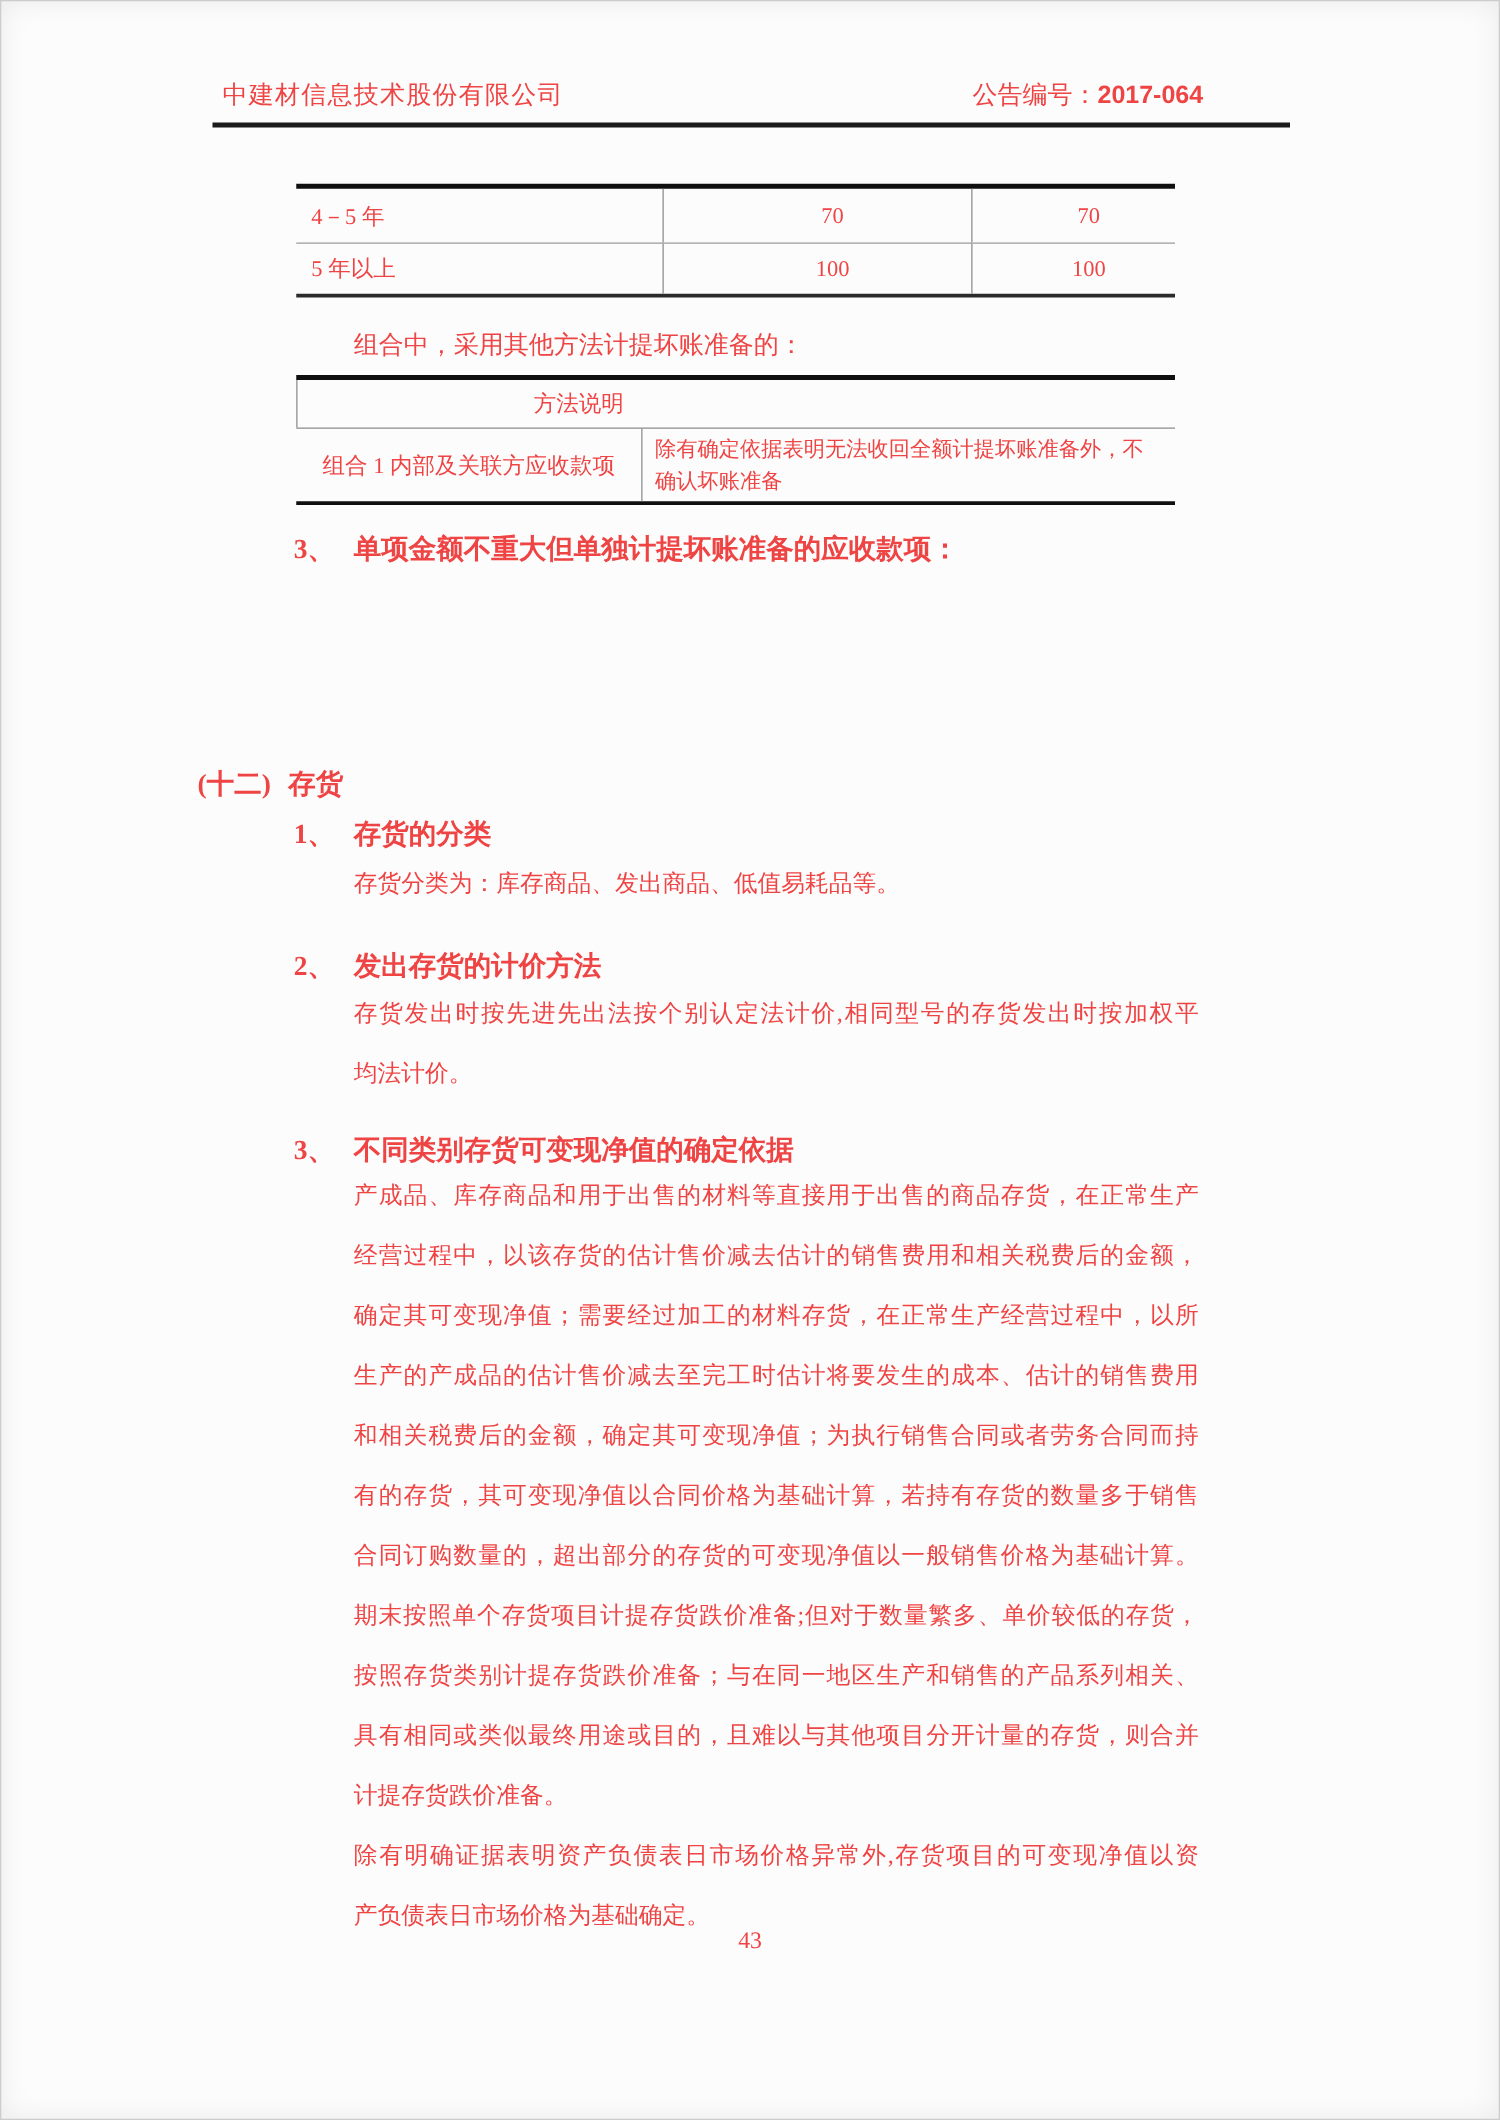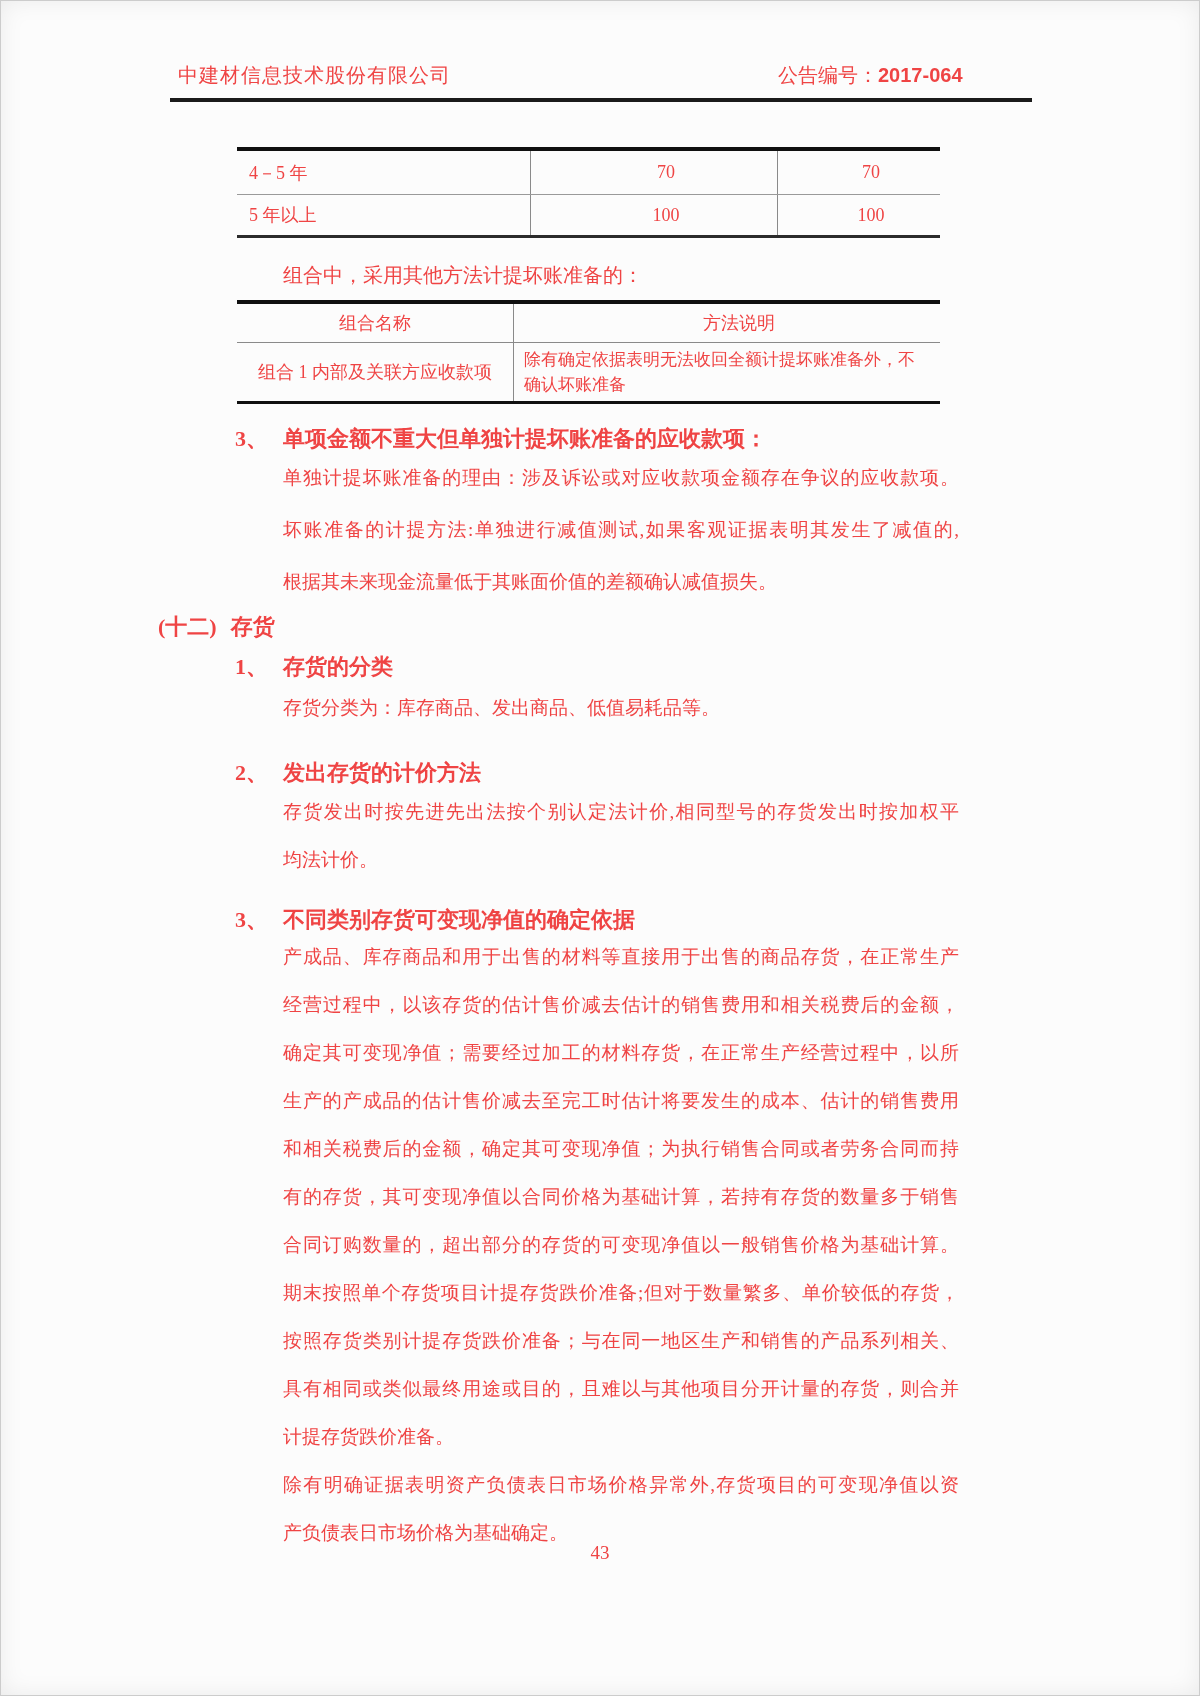--- a/index.html
+++ b/index.html
@@ -81,36 +81,30 @@
       <div class="cell c0">5 年以上</div>
       <div class="cell c1 mid center">100</div>
       <div class="cell c2 mid center">100</div>
     </div>
   </div>
 
   <div class="combo-intro">组合中，采用其他方法计提坏账准备的：</div>
 
   <div class="tbl" id="combo-table">
     <div class="row hrow">
-      <div class="cell c0 center">组合名称</div>
       <div class="cell c1 mid center">方法说明</div>
     </div>
     <div class="row drow">
       <div class="cell c0 center">组合 1 内部及关联方应收款项</div>
       <div class="cell c1 mid">除有确定依据表明无法收回全额计提坏账准备外，不确认坏账准备</div>
     </div>
   </div>
 
   <div class="h-item" style="top:424px;">
     <span class="num">3、</span><span class="t">单项金额不重大但单独计提坏账准备的应收款项：</span>
-  </div>
-  <div class="para lh52" style="top:452px;">
-    <div class="line fill">单独计提坏账准备的理由：涉及诉讼或对应收款项金额存在争议的应收款项。</div>
-    <div class="line fill">坏账准备的计提方法:单独进行减值测试,如果客观证据表明其发生了减值的,</div>
-    <div class="line">根据其未来现金流量低于其账面价值的差额确认减值损失。</div>
   </div>
 
   <div class="h-sec" style="top:612px;">
     <span class="num">(十二)</span><span class="t">存货</span>
   </div>
 
   <div class="h-item" style="top:652px;">
     <span class="num">1、</span><span class="t">存货的分类</span>
   </div>
   <div class="para" style="top:684px;">

